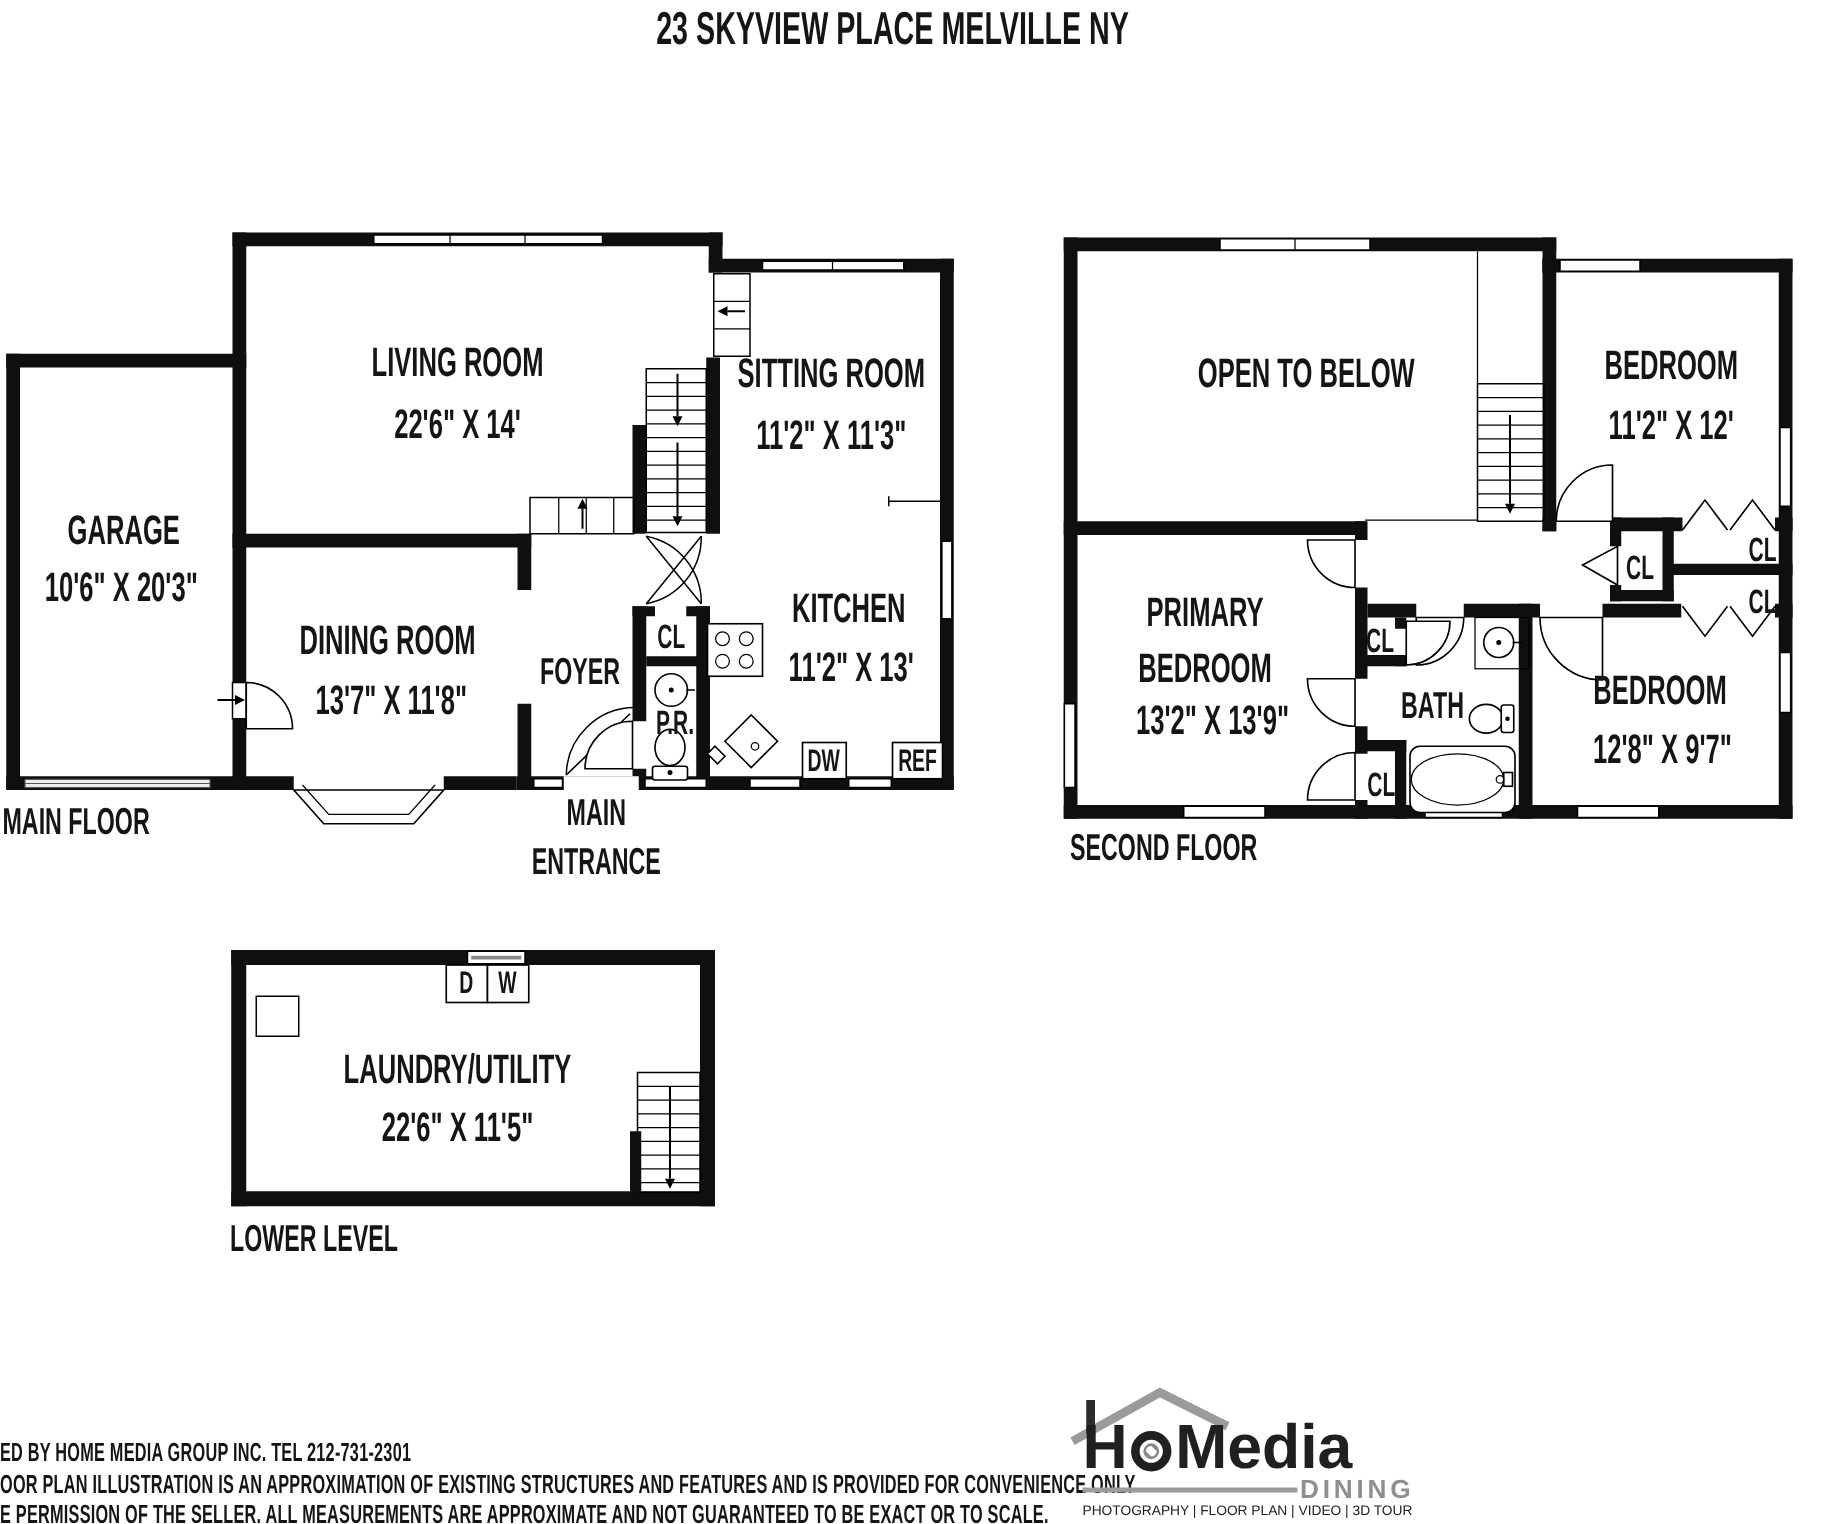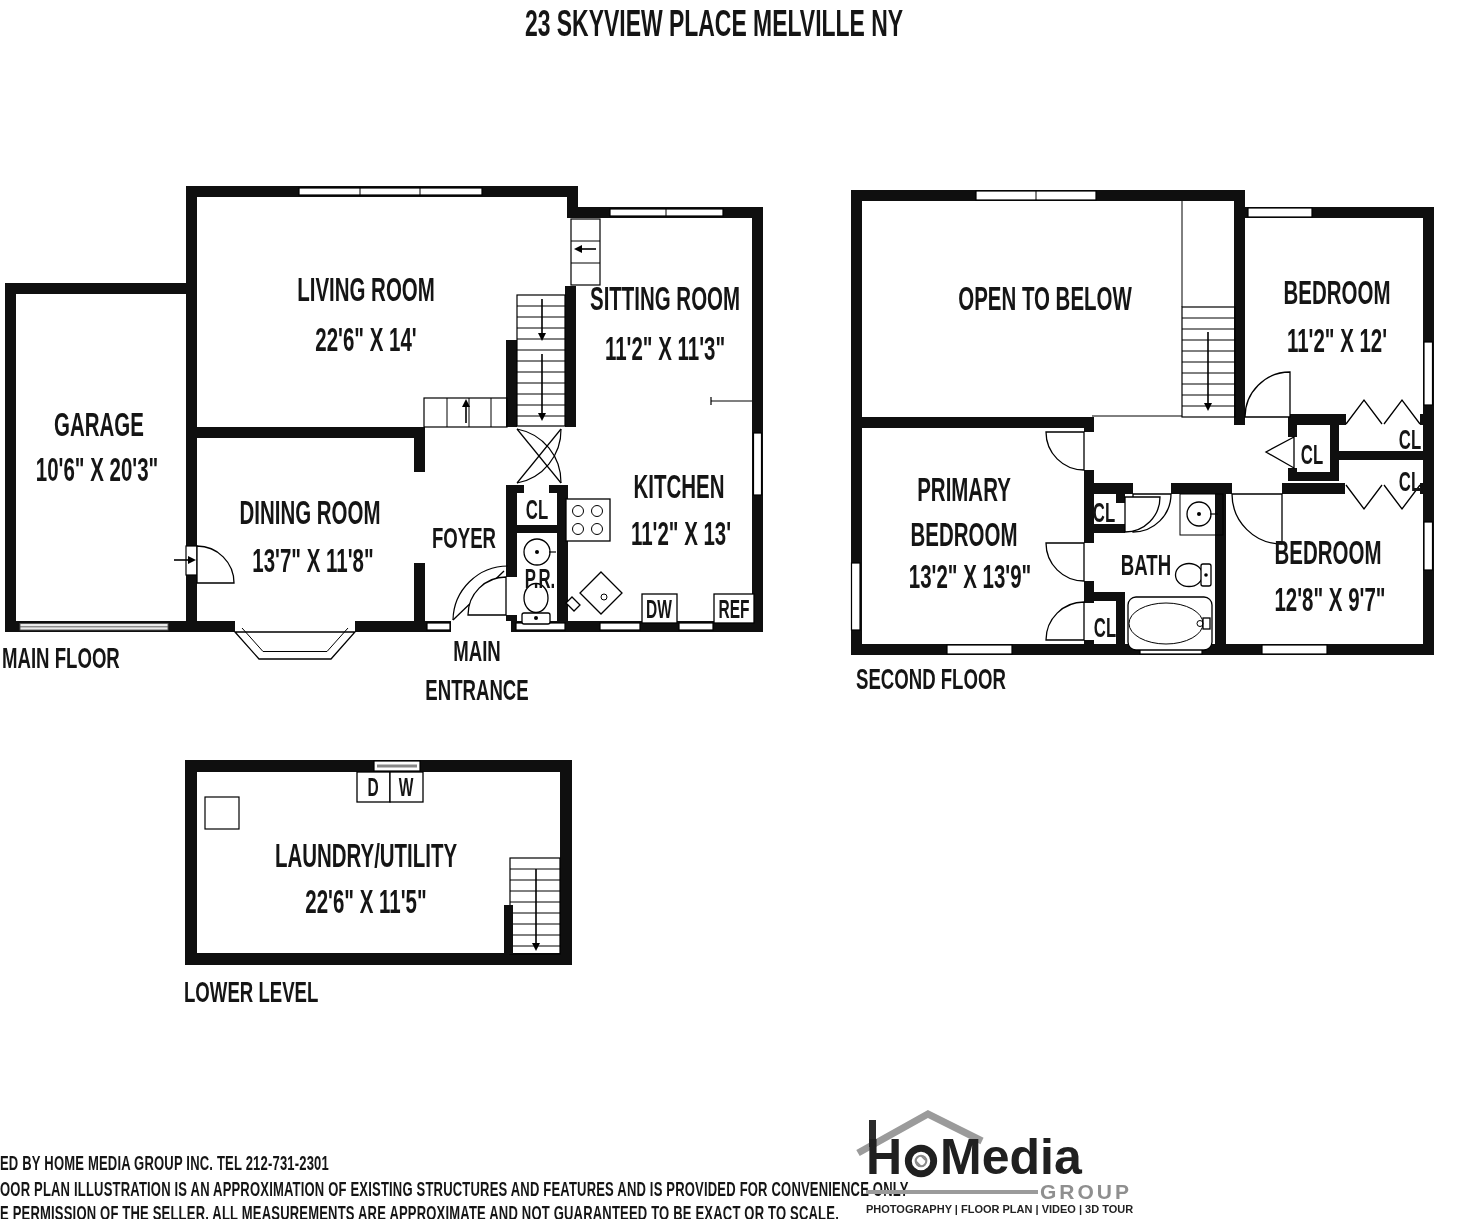--- a/index.html
+++ b/index.html
@@ -26,21 +26,21 @@
   .tri{fill:#000;stroke:none;}
   .gband{fill:#ececec;stroke:#555;stroke-width:.9;}
   
   .brand{position:absolute;left:866px;top:1132px;display:flex;align-items:flex-end;
          color:#202020;font-weight:bold;font-size:50px;letter-spacing:0;}
   .brand .seg{line-height:1;}
   .lens{width:36px;height:36px;margin:0 1px 3px 1px;}
   .grayrule{position:absolute;left:866px;top:1190px;width:172px;height:3.5px;background:#9b9b9b;}
   .group-txt{position:absolute;left:1040px;top:1180px;color:#8f8f8f;font-weight:bold;
              font-size:21px;letter-spacing:3px;}
-  .tagline{position:absolute;left:866px;top:1203px;color:#222;font-weight:bold;font-size:11px;}
+  .tagline{position:absolute;left:866px;top:1203px;color:#222;font-weight:normal;font-size:11px;}
 </style>
 </head>
 <body>
 
 <div id="page">
 
 <svg width="1470" height="1219" viewBox="0 0 1470 1219">
 
   <g>
 
@@ -330,16 +330,16 @@
 <div class="brand">
   <span class="seg">H</span>
   <svg class="lens" viewBox="0 0 34 34" style="position:static">
     <circle cx="17" cy="17" r="12" fill="none" stroke="#202020" stroke-width="6.5"></circle>
     <circle cx="17" cy="17" r="5" fill="none" stroke="#8a8a8a" stroke-width="2"></circle>
     <path d="M17,12 L21,16 M12,17 L16,21 M17,22 L13,18" stroke="#8a8a8a" stroke-width="1.4" fill="none"></path>
   </svg>
   <span class="seg">Media</span>
 </div>
 <div class="grayrule"></div>
-<div class="group-txt">GROUP</div>
+<div class="group-txt">DINING</div>
 <div class="tagline">PHOTOGRAPHY | FLOOR PLAN | VIDEO | 3D TOUR</div>
 
 </div>
 
 </body></html>

